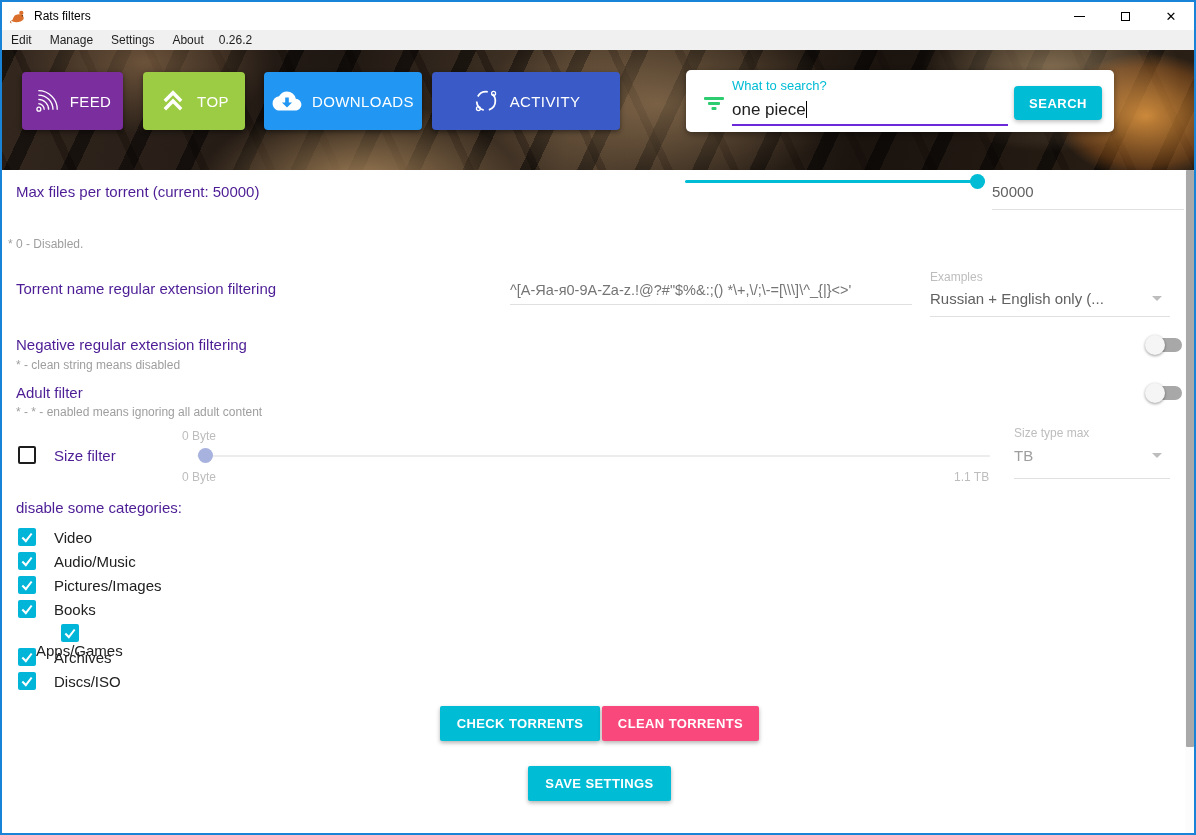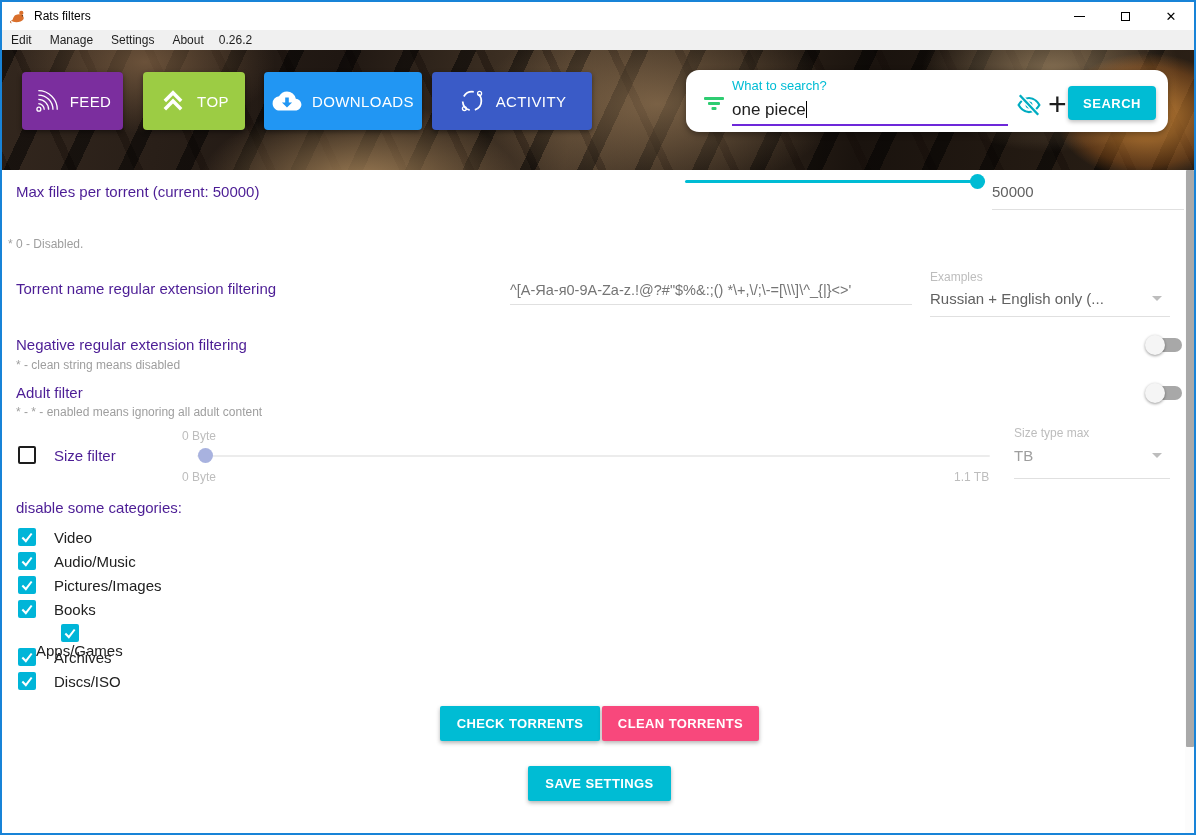--- a/index.html
+++ b/index.html
@@ -34,22 +34,22 @@
       repeating-linear-gradient(115deg, rgba(0,0,0,.5) 0 14px, rgba(0,0,0,0) 14px 52px),
       repeating-linear-gradient(65deg, rgba(20,12,8,.4) 0 8px, rgba(0,0,0,0) 8px 60px),
       linear-gradient(100deg, #33271e 0%, #1f1712 28%, #4a3a2a 48%, #1a130e 72%, #2b2016 100%);
   }
   .nav-btn { position:absolute; top:22px; height:58px; border:none; border-radius:4px; color:#fff;
     display:flex; align-items:center; justify-content:center; gap:10px; font-size:15px; font-weight:normal;
     letter-spacing:.4px; box-shadow:0 2px 5px rgba(0,0,0,.45); cursor:pointer; font-family:inherit; }
   .nav-icon { display:flex; }
 
   
-  .search-card { position:absolute; left:684px; top:20px; width:482px; height:62px; background:#fff;
-    border-radius:13px; box-shadow:0 2px 6px rgba(0,0,0,.4); }
+  .search-card { position:absolute; left:684px; top:20px; width:428px; height:62px; background:#fff;
+    border-radius:5px; box-shadow:0 2px 6px rgba(0,0,0,.4); }
   .filter-icon { position:absolute; left:18px; top:27px; width:20px; height:14px; }
   .filter-bar { position:absolute; left:50%; transform:translateX(-50%); background:#2ecc71; height:3px; border-radius:1px; }
   .search-label { position:absolute; left:46px; top:8px; font-size:13px; color:#00bcd4; }
   .search-input-wrap { position:absolute; left:46px; top:26px; width:276px; height:30px; border-bottom:2px solid #6d28d9; }
   .search-value { font-size:17px; color:#212121; line-height:28px; }
   .caret { display:inline-block; width:1px; height:17px; background:#000; vertical-align:-3px; }
   .eyeoff-icon { position:absolute; left:330px; top:22px; width:26px; height:26px; }
   .plus-icon { position:absolute; left:362px; top:12px; font-size:32px; font-weight:300; color:#1d1d1d; line-height:44px; }
   .search-btn { position:absolute; right:12px; top:16px; width:88px; height:34px; background:#00bcd4; color:#fff;
     border:none; border-radius:4px; font-size:13px; font-weight:bold; letter-spacing:.5px;
@@ -161,21 +161,21 @@
     <button class="nav-btn" style="left: 141px; width: 102px; background: rgb(156, 204, 68);">
       <span class="nav-icon">
         <svg width="28" height="28" viewBox="0 0 24 24">
           <polyline points="5,12 12,5 19,12" fill="none" stroke="#fff" stroke-width="3"></polyline>
           <polyline points="5,19 12,12 19,19" fill="none" stroke="#fff" stroke-width="3"></polyline>
         </svg>
       </span>
       <span>TOP</span>
     </button>
 
-    <button class="nav-btn" style="left: 430px; width: 160px; background: rgb(58, 91, 199); text-align: right;">
+    <button class="nav-btn" style="left: 430px; width: 188px; background: rgb(58, 91, 199); text-align: right;">
       <span class="nav-icon">
         <svg width="28" height="28" viewBox="0 0 24 24">
           <circle cx="12" cy="12" r="8" fill="none" stroke="#fff" stroke-width="1.5" stroke-dasharray="10 4.5"></circle>
           <circle cx="18.5" cy="5.5" r="1.7" fill="none" stroke="#fff" stroke-width="1.1"></circle>
           <circle cx="5.5" cy="18.5" r="1.7" fill="none" stroke="#fff" stroke-width="1.1"></circle>
         </svg>
       </span>
       <span>ACTIVITY</span>
     </button>
 

